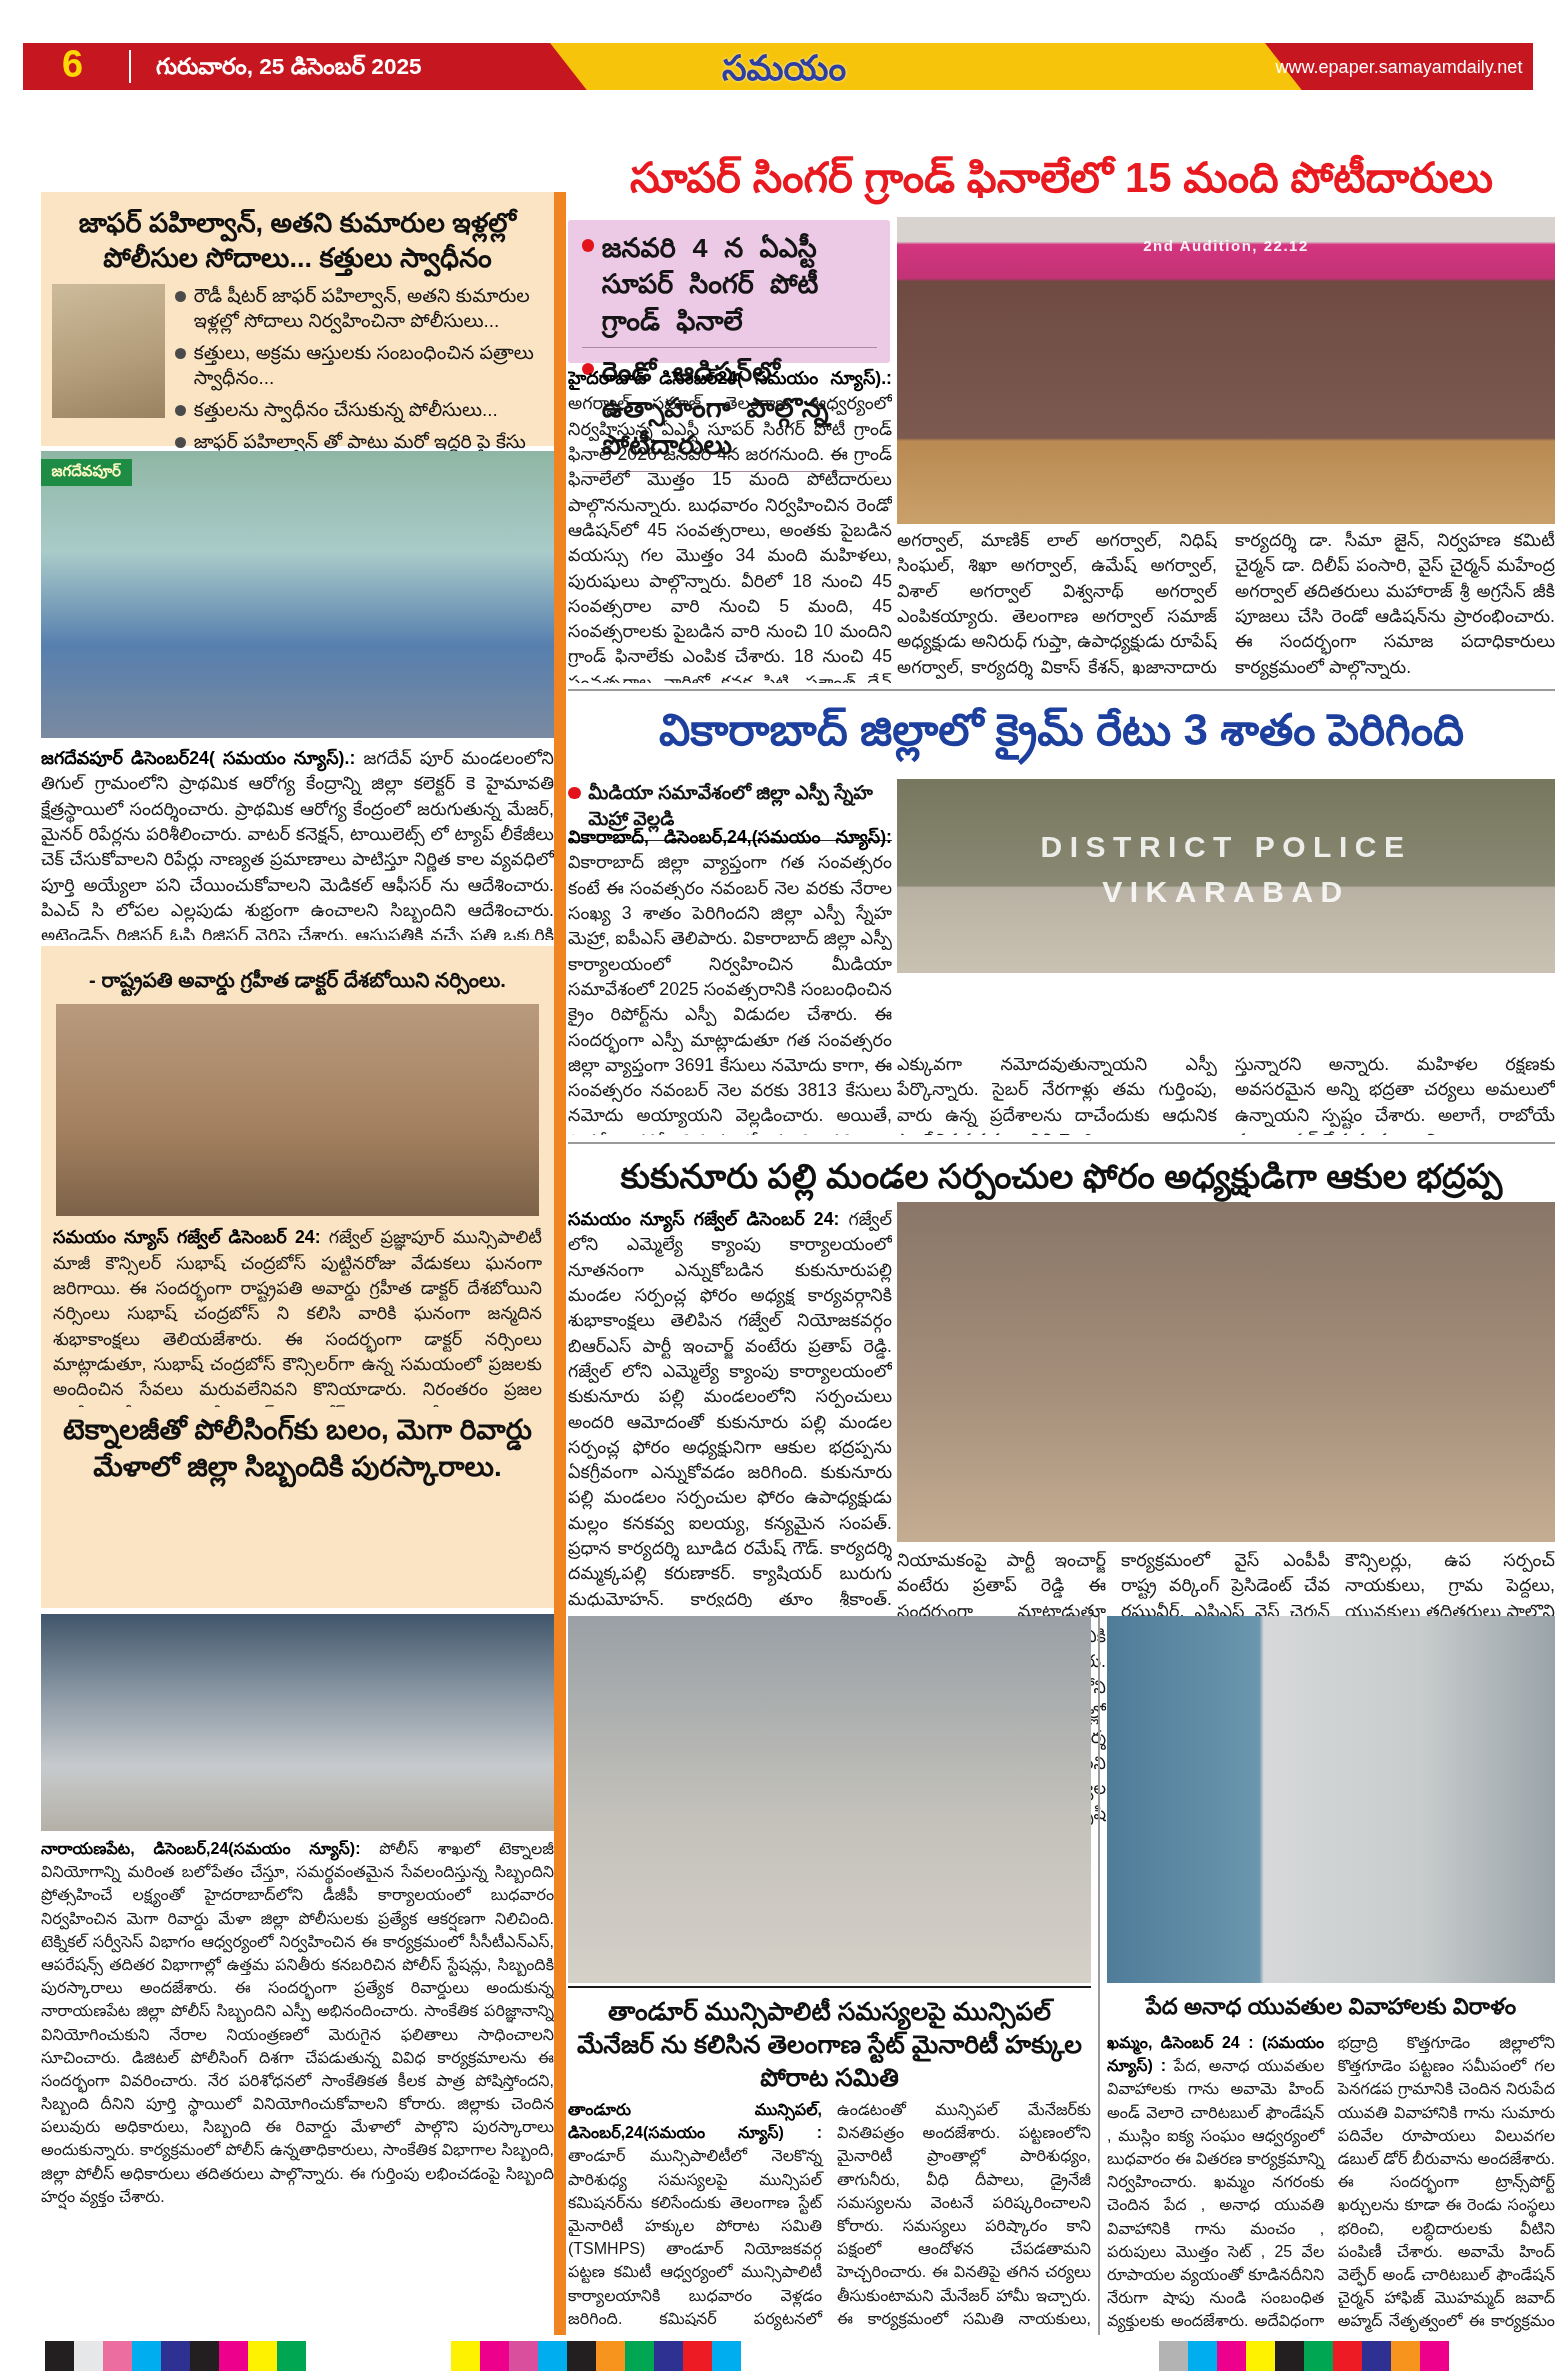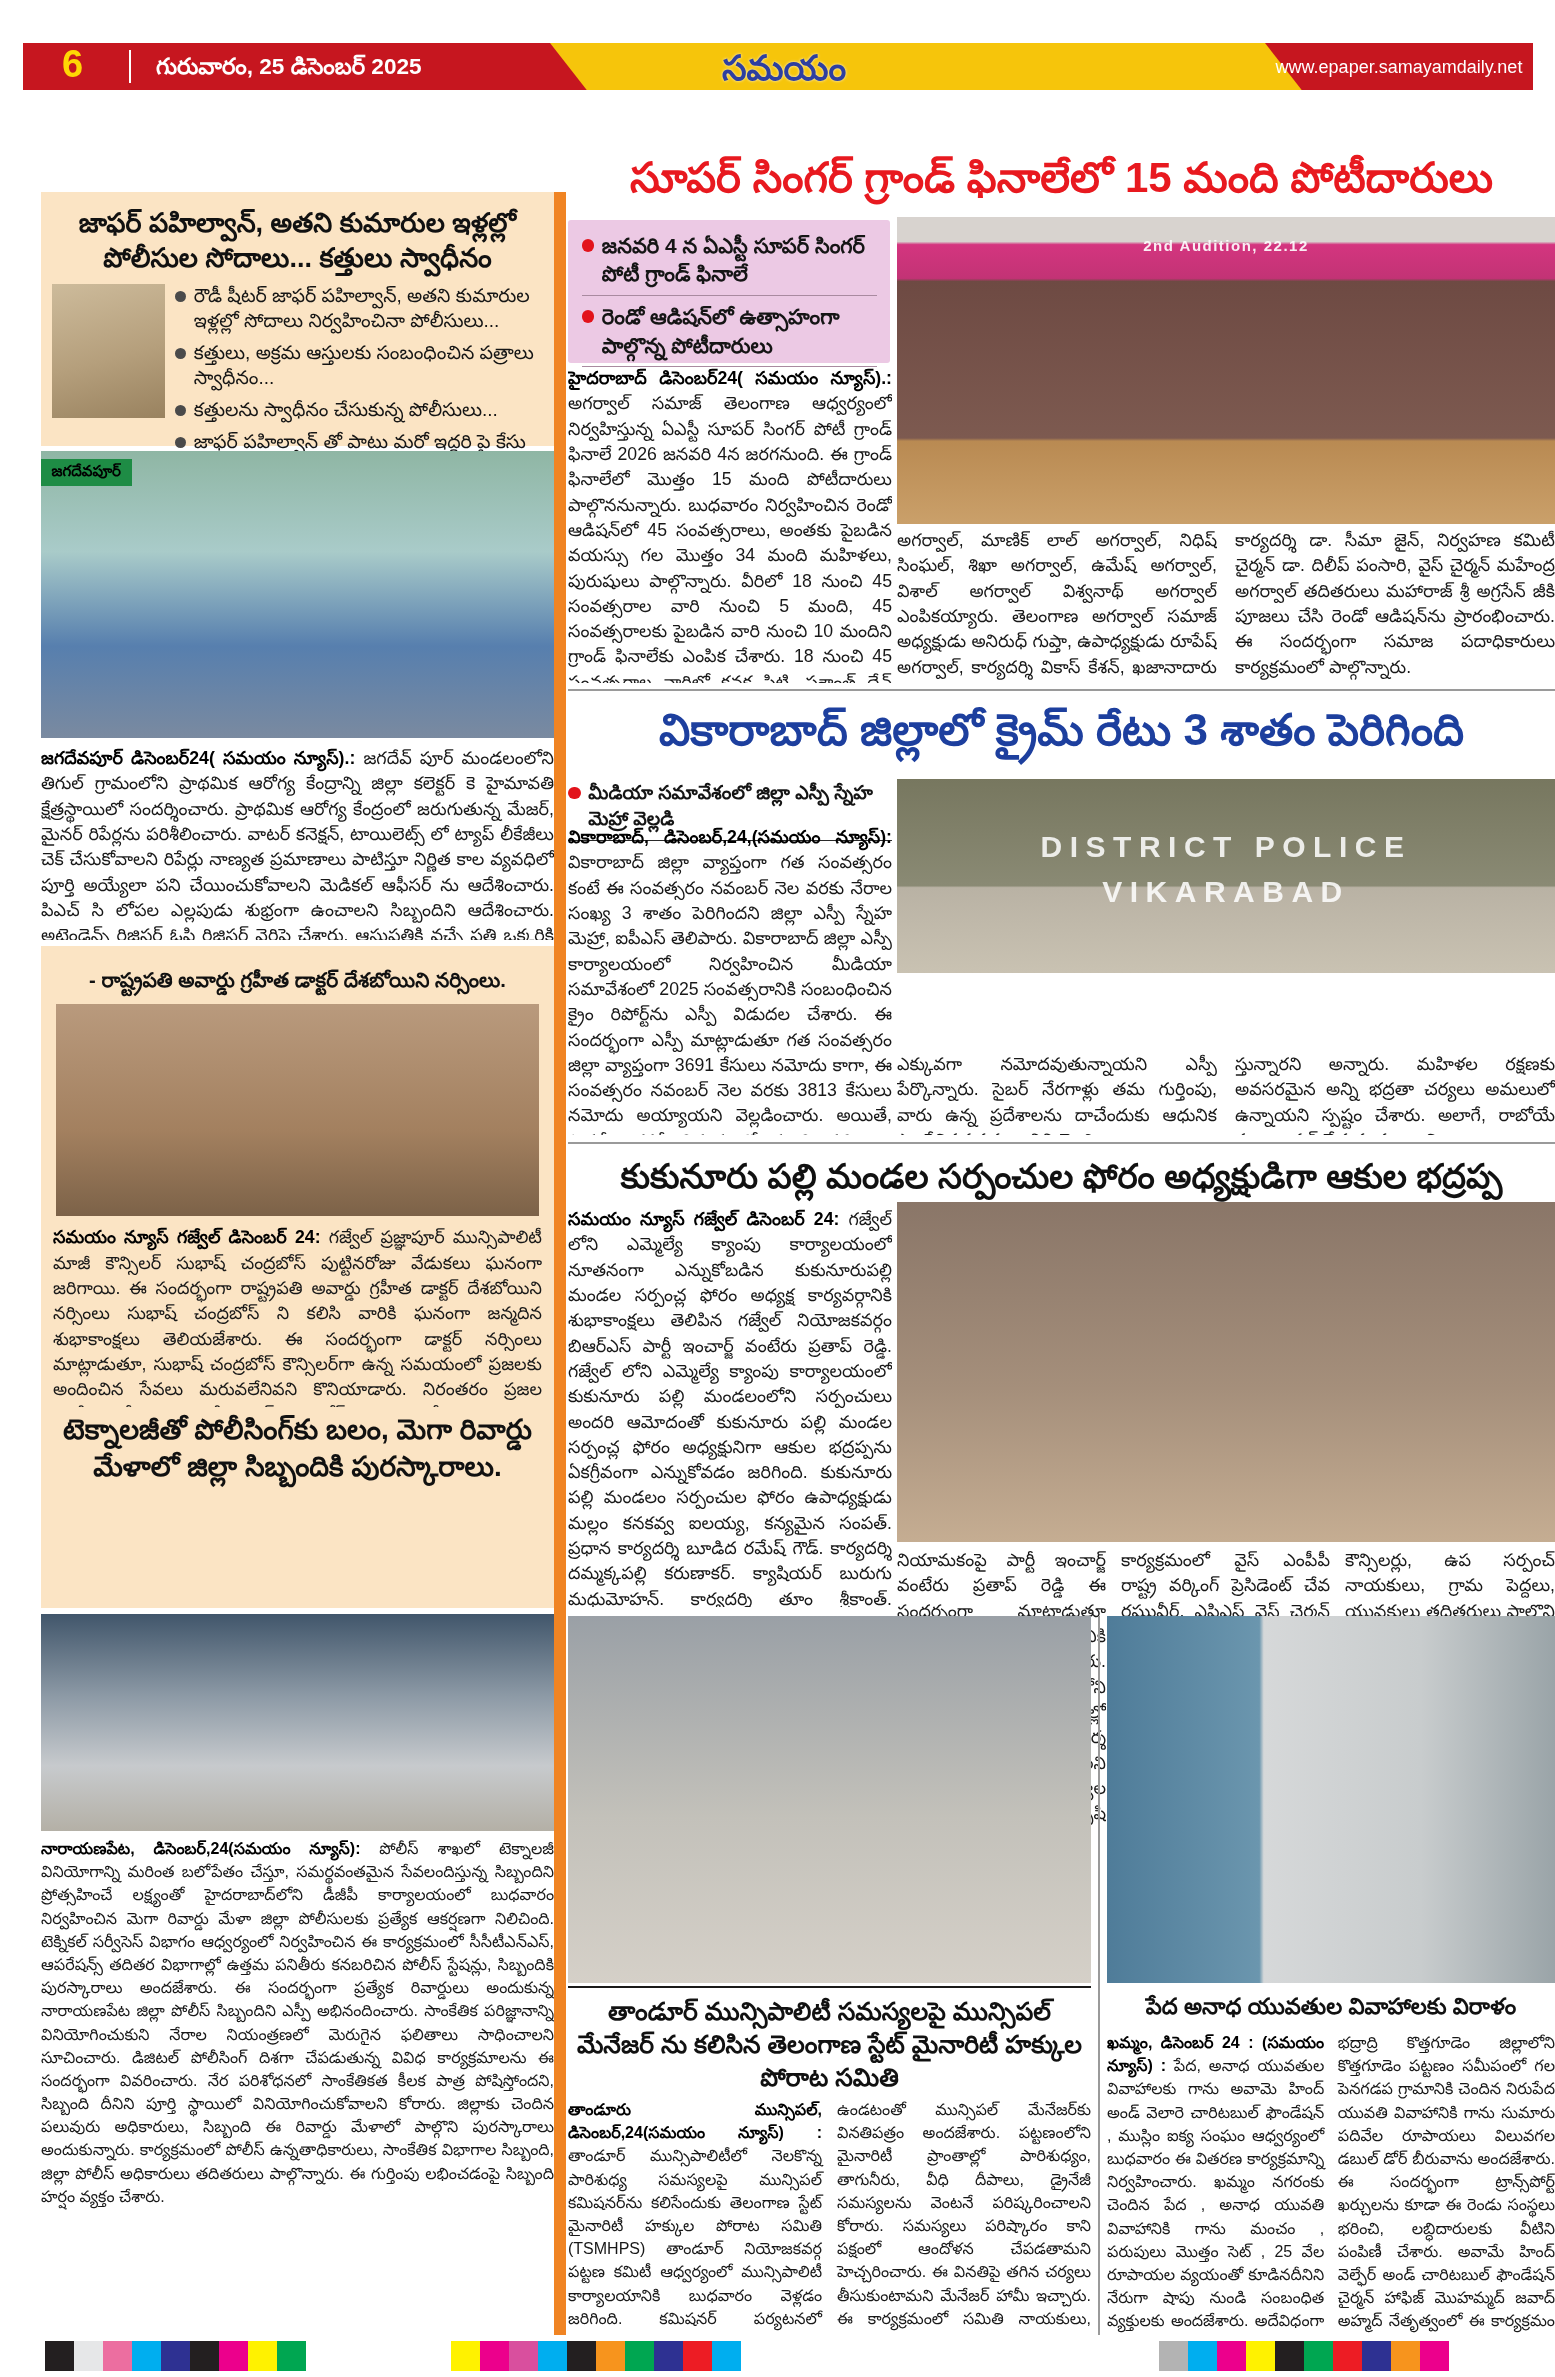--- a/index.html
+++ b/index.html
@@ -19,21 +19,21 @@
   
   .peach{background:#fbe4c4;}
   .orange-strip{width:12px;background:#f08423;}
   .headline{font-weight:800;text-align:center;color:#111;line-height:1.32;}
   .body-text{font-size:17.7px;line-height:1.43;text-align:justify;color:#181818;overflow:hidden;}
   .body-text b{color:#000;}
   .small-text{font-size:16px;line-height:1.45;}
   .rule-h{background:#9a9a9a;height:1.5px;}
   .rule-v{background:#9a9a9a;width:1.5px;}
   .photo{overflow:hidden;}
-  .badge{position:absolute;left:0;top:7.5px;background:#1e8c45;color:#000000;font-size:15px;
+  .badge{position:absolute;left:0;top:7.5px;background:#1e8c45;color:#fef9c3;font-size:15px;
          font-weight:700;padding:3px 10.5px;}
   .bullet-row{display:flex;align-items:flex-start;margin-bottom:7.5px;}
   .dot{width:11.3px;height:11.3px;border-radius:50%;background:#4a4a4a;flex:0 0 auto;
        margin:6.8px 7.5px 0 0;}
   .dot.red{background:#e2131b;width:12.8px;height:12.8px;}
   .pinkbox{background:#ecc9e4;border-radius:3px;padding:12px 13.5px;}
   .pinkbox .bullet-row{border-bottom:0.8px solid #a98aa0;padding-bottom:6px;margin-bottom:7.5px;font-weight:700;}
   .pinkbox .bullet-row:last-child{margin-bottom:0;}
   .subhead-underline{border-bottom:1.5px solid #2a2a2a;padding-bottom:6px;}
   .swatch-row{display:flex;gap:0;}
@@ -113,21 +113,21 @@
     <div class="headline" style="font-size:28px;padding:0 7.5px;margin-top:4.5px;">టెక్నాలజీతో పోలీసింగ్‌కు బలం, మెగా రివార్డు మేళాలో జిల్లా సిబ్బందికి పురస్కారాలు.</div>
   </div>
 
   <div class="abs photo ph-award" style="left:41px;top:1614px;width:513px;height:217px;"></div>
   <div class="abs body-text small-text" style="left:41px;top:1837px;width:513px;height:495px;">
     <b>నారాయణపేట, డిసెంబర్,24(సమయం న్యూస్):</b>
     <span>పోలీస్ శాఖలో టెక్నాలజీ వినియోగాన్ని మరింత బలోపేతం చేస్తూ, సమర్థవంతమైన సేవలందిస్తున్న సిబ్బందిని ప్రోత్సహించే లక్ష్యంతో హైదరాబాద్‌లోని డీజీపీ కార్యాలయంలో బుధవారం నిర్వహించిన మెగా రివార్డు మేళా జిల్లా పోలీసులకు ప్రత్యేక ఆకర్షణగా నిలిచింది. టెక్నికల్ సర్వీసెస్ విభాగం ఆధ్వర్యంలో నిర్వహించిన ఈ కార్యక్రమంలో సీసీటీఎన్ఎస్, ఆపరేషన్స్ తదితర విభాగాల్లో ఉత్తమ పనితీరు కనబరిచిన పోలీస్ స్టేషన్లు, సిబ్బందికి పురస్కారాలు అందజేశారు. ఈ సందర్భంగా ప్రత్యేక రివార్డులు అందుకున్న నారాయణపేట జిల్లా పోలీస్ సిబ్బందిని ఎస్పీ అభినందించారు. సాంకేతిక పరిజ్ఞానాన్ని వినియోగించుకుని నేరాల నియంత్రణలో మెరుగైన ఫలితాలు సాధించాలని సూచించారు. డిజిటల్ పోలీసింగ్ దిశగా చేపడుతున్న వివిధ కార్యక్రమాలను ఈ సందర్భంగా వివరించారు. నేర పరిశోధనలో సాంకేతికత కీలక పాత్ర పోషిస్తోందని, సిబ్బంది దీనిని పూర్తి స్థాయిలో వినియోగించుకోవాలని కోరారు. జిల్లాకు చెందిన పలువురు అధికారులు, సిబ్బంది ఈ రివార్డు మేళాలో పాల్గొని పురస్కారాలు అందుకున్నారు. కార్యక్రమంలో పోలీస్ ఉన్నతాధికారులు, సాంకేతిక విభాగాల సిబ్బంది, జిల్లా పోలీస్ అధికారులు తదితరులు పాల్గొన్నారు. ఈ గుర్తింపు లభించడంపై సిబ్బంది హర్షం వ్యక్తం చేశారు.</span>
   </div>
 
   <div class="abs headline" style="left:568px;top:150px;width:987px;font-size:42px;color:#e8191f;">సూపర్ సింగర్ గ్రాండ్ ఫినాలేలో 15 మంది పోటీదారులు</div>
-  <div class="abs pinkbox" style="left:568px;top:220px;width:295px;height:119px;font-size:21px;line-height:1.35;">
+  <div class="abs pinkbox" style="left:568px;top:220px;width:295px;height:119px;font-size:27px;line-height:1.35;font-family:Liberation Mono, monospace;">
     <div class="bullet-row">
         <span class="dot red"></span>
         <span>జనవరి 4 న ఏఎస్టీ సూపర్ సింగర్ పోటీ గ్రాండ్ ఫినాలే</span>
       </div>
     <div class="bullet-row">
         <span class="dot red"></span>
         <span>రెండో ఆడిషన్‌లో ఉత్సాహంగా పాల్గొన్న పోటీదారులు</span>
       </div>
   </div>
   <div class="abs photo ph-singer" style="left:897px;top:217px;width:658px;height:307px;">

